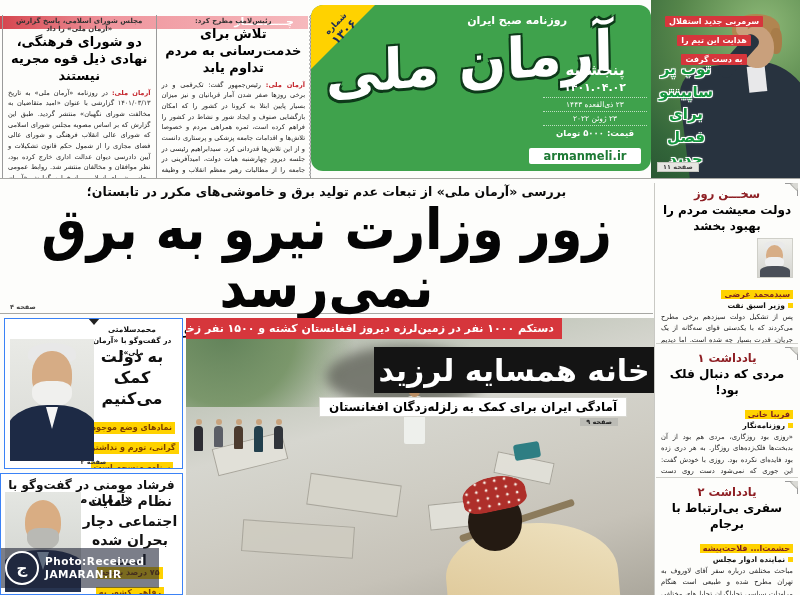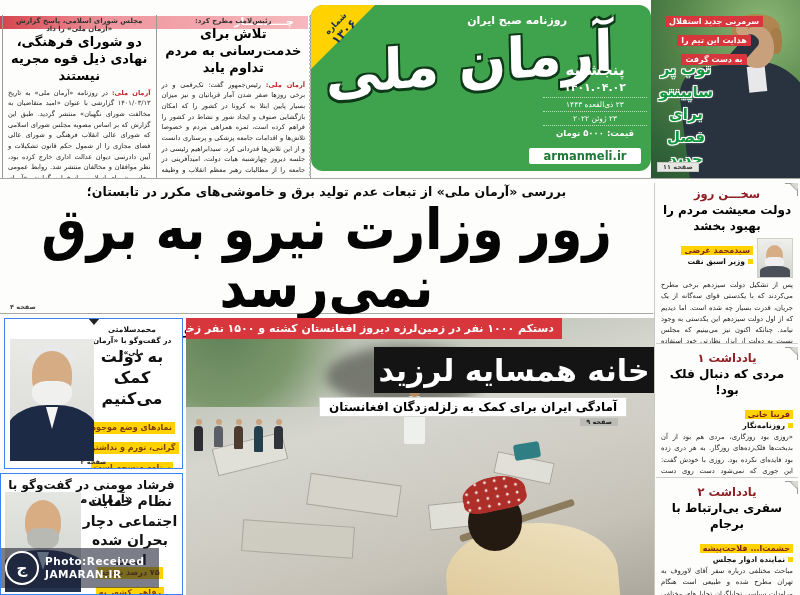--- a/index.html
+++ b/index.html
@@ -80,21 +80,21 @@
   .lead-ptag{position:absolute;left:10px;bottom:1px;font-size:6.5px;font-weight:bold;color:#444;}
 
   
   .rail-box{left:656px;width:142px;box-sizing:border-box;padding:3px 5px 2px;overflow:hidden;}
   .rail-box .corner{position:absolute;top:0;right:0;width:12px;height:12px;
     border-top:1px solid #9a9a9a;border-right:1px solid #9a9a9a;}
   .rail-box .diamond{position:absolute;top:-3px;right:-3px;width:7px;height:7px;background:#d9d9d4;
     border:1px solid #b5b5b0;transform:rotate(45deg);}
   .rail-box .shead{color:#8e1e23;font-weight:900;font-size:11.5px;text-align:center;margin:1px 0 2px;}
   .rail-box h3{font-size:12px;font-weight:900;text-align:center;margin:0 0 4px;color:#000;line-height:1.3;}
-  .author-row{display:flex;align-items:flex-start;gap:4px;margin-bottom:2px;}
+  .author-row{display:flex;align-items:flex-start;gap:4px;margin-bottom:2px;flex-direction:column;}
   .thumb{width:34px;height:38px;background:linear-gradient(#efefeb,#d4d4cf);border:1px solid #cfcfc8;
     position:relative;flex:0 0 auto;overflow:hidden;}
   .thumb .t-face{position:absolute;left:8px;top:6px;width:17px;height:20px;background:#d7ad86;border-radius:50% 50% 45% 45%;}
   .thumb .t-hair{position:absolute;left:6px;top:2px;width:21px;height:9px;background:#e9e9e9;border-radius:50%;}
   .thumb .t-beard{position:absolute;left:7px;top:18px;width:19px;height:12px;background:#efefef;border-radius:40% 40% 60% 60%;}
   .thumb .t-suit{position:absolute;left:2px;top:27px;width:30px;height:12px;background:#4a4f58;border-radius:40% 40% 0 0;}
   .a-meta{text-align:right;}
   .a-name{display:inline-block;background:#ffd200;color:#7c1f1f;font-size:8px;font-weight:bold;padding:0 3px;margin-bottom:2px;}
   .a-role{display:block;font-size:7.5px;font-weight:bold;color:#111;}
   .a-role::before{content:"";display:inline-block;width:5px;height:5px;background:#ffd200;margin-left:3px;}

